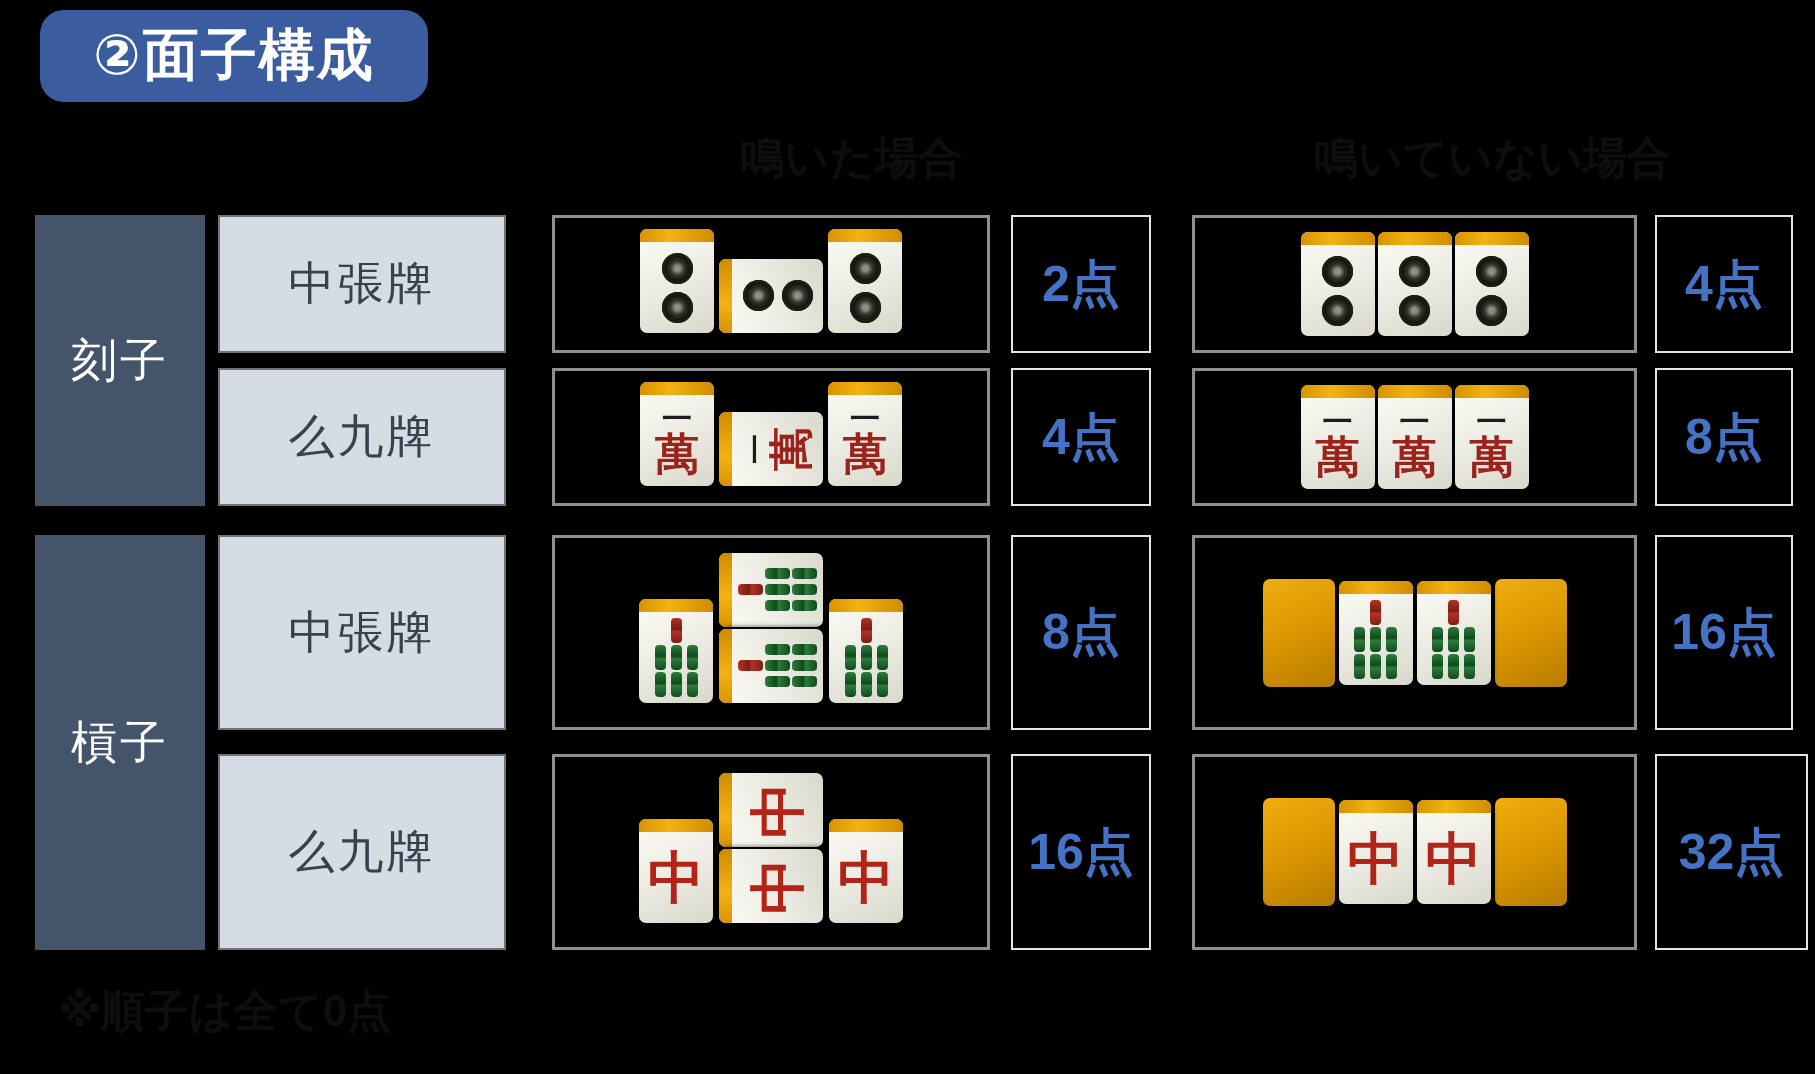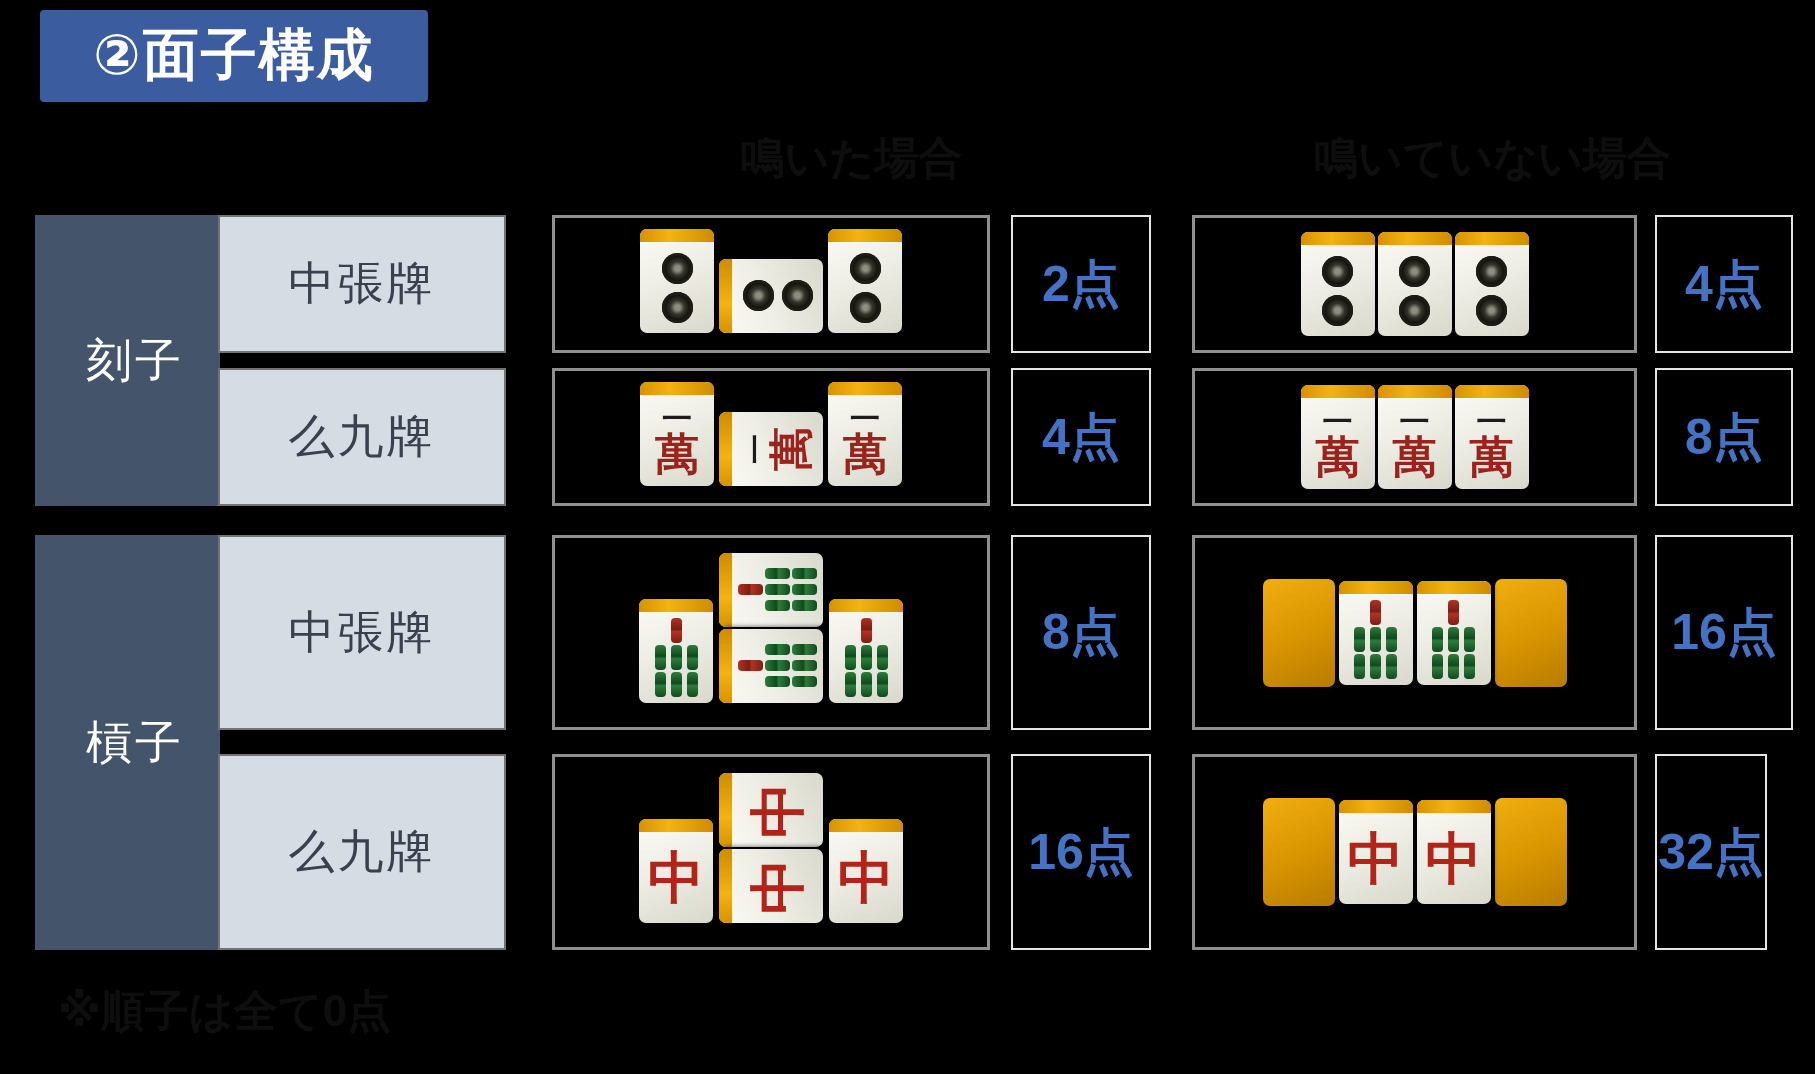--- a/index.html
+++ b/index.html
@@ -1,31 +1,31 @@
 <!DOCTYPE html>
 <html><head>
 <meta charset="utf-8">
 <style>
   html,body{margin:0;padding:0;background:#000;}
   body{font-family:"Liberation Sans","DejaVu Sans",sans-serif;}
   #stage{position:relative;width:1815px;height:1074px;background:#000;overflow:hidden;}
 
   
   .title-badge{position:absolute;left:40px;top:10px;width:388px;height:92px;
-    background:#3B5C9E;border-radius:4px;display:flex;align-items:center;justify-content:center;
+    background:#3B5C9E;border-radius:24px;display:flex;align-items:center;justify-content:center;
     color:#fff;font-size:56px;font-weight:bold;letter-spacing:2px;}
 
   
   .col-header{position:absolute;top:130px;height:56px;color:#0e0e0e;font-size:44px;font-weight:600;
     display:flex;align-items:center;justify-content:center;}
   .footnote{position:absolute;left:58px;top:982px;color:#0e0e0e;font-size:44px;font-weight:600;}
 
   
   .group-label{position:absolute;background:#44546A;color:#fff;font-size:46px;
-    display:flex;align-items:center;justify-content:center;letter-spacing:3px;padding-left:15px;}
+    display:flex;align-items:center;justify-content:center;letter-spacing:3px;}
   .type-label{position:absolute;background:#D6DCE4;border:2px solid #737373;color:#39414F;font-size:46px;
     display:flex;align-items:center;justify-content:center;box-sizing:border-box;letter-spacing:3px;}
 
   
   .tiles-cell{position:absolute;background:#000;border:3px solid #8f8f8f;box-sizing:border-box;
     display:flex;justify-content:center;}
   .v-pon{align-items:flex-end;padding-bottom:17px;gap:5px;}
   .v-anko{align-items:center;gap:3px;}
   .v-akan{align-items:flex-end;padding-bottom:24px;gap:6px;}
   .v-ckan{align-items:center;gap:4px;}
@@ -340,17 +340,17 @@
           </div>
         </div>
         <div class="tile-up">
           <div class="strip"></div>
           <div class="face">
             <div class="chun">中</div>
           </div>
         </div>
         <div class="tile-back"></div>
       </div>
-      <div class="points-cell" style="position: absolute; left: 1655px; top: 754px; width: 112px; height: 196px;">32点</div>
+      <div class="points-cell" style="position: absolute; left: 1655px; top: 754px; width: 153px; height: 196px;">32点</div>
     </div>
 
   <div class="footnote">※順子は全て0点</div>
 </div>
 
 </body></html>

